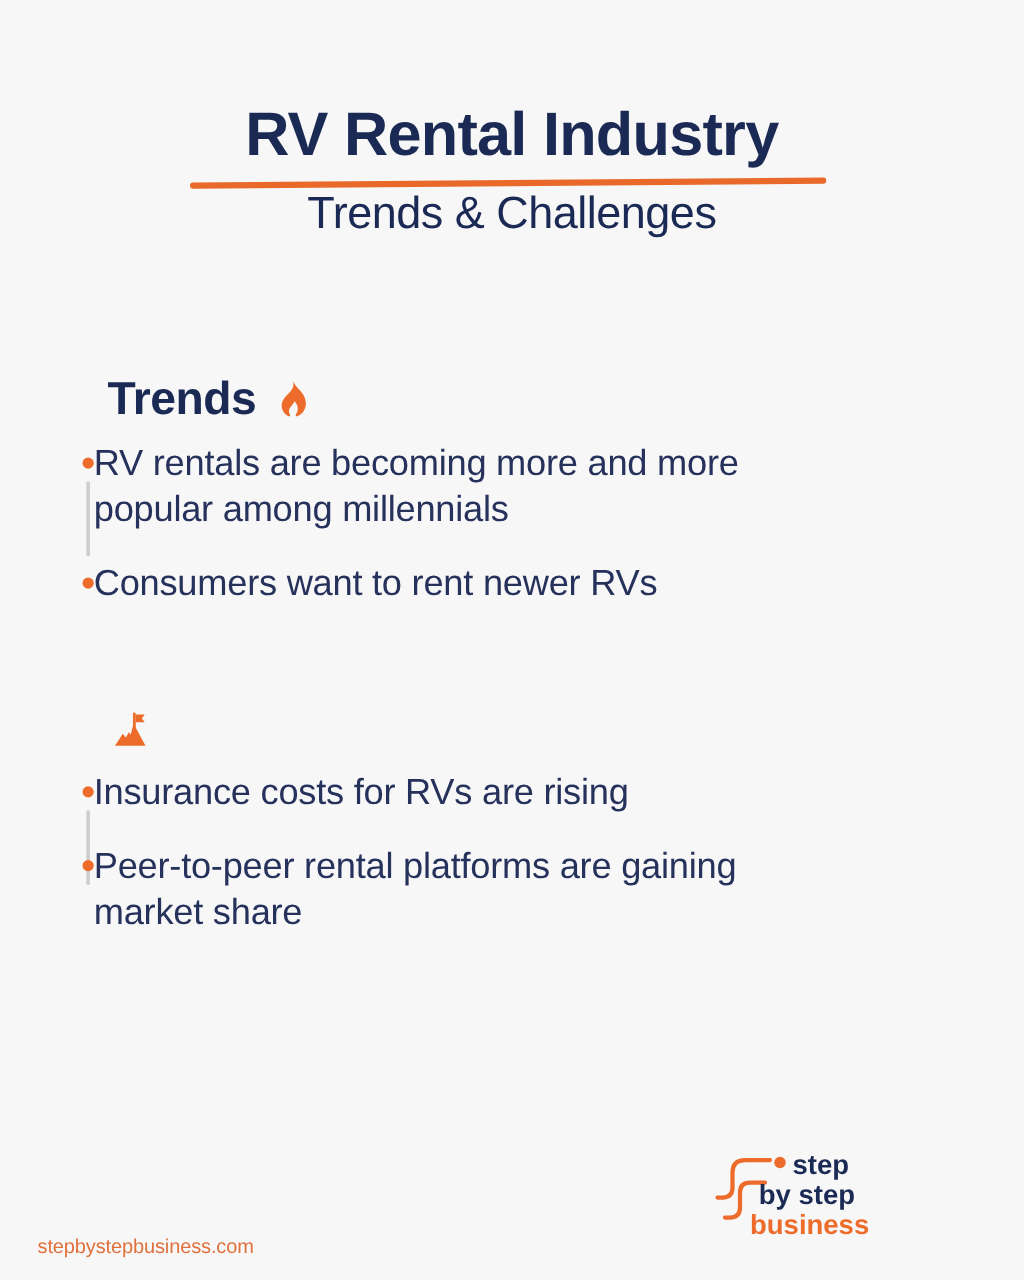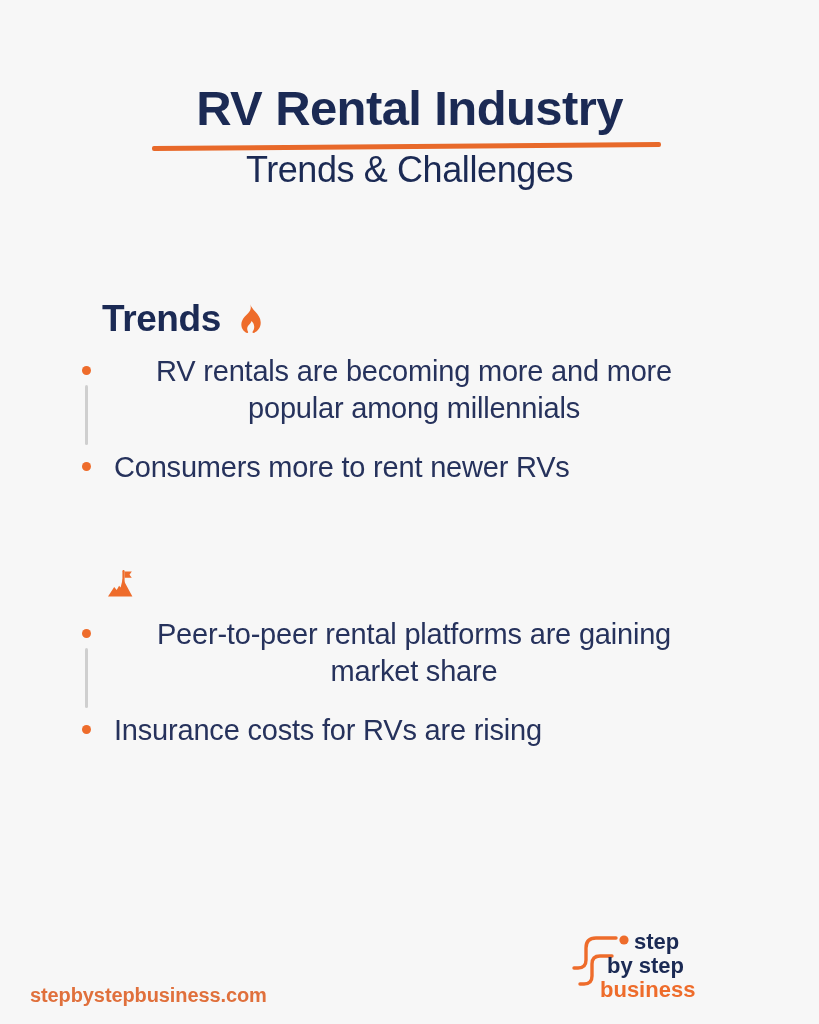--- a/index.html
+++ b/index.html
@@ -55,23 +55,22 @@
     font-weight: normal;
     color: #1b2a54;
     letter-spacing: -0.4px;
     line-height: 1.0;
     margin-top: 19px;
   }
 
   
   .section {
     position: absolute;
-    left: 76px;
+    left: 60px;
     width: 660px;
-    text-align: center;
   }
   .section-trends { top: 300px; }
   .section-challenges { top: 568px; }
 
   .section-head {
     display: flex;
     align-items: center;
     gap: 12px;
     margin-left: 26px;
   }
@@ -113,43 +112,42 @@
   .dot {
     flex: 0 0 auto;
     width: 9px;
     height: 9px;
     border-radius: 50%;
     background: #ee6c2b;
     margin-top: 13px;
     margin-left: 6px;
   }
   .bullet-text {
-    margin-left: 23px;
     font-size: 29px;
     line-height: 1.27;
     color: #26325c;
     letter-spacing: -0.2px;
     max-width: 600px;
   }
 
   
   .site-url {
     position: absolute;
     left: 30px;
     bottom: 17px;
-    font-size: 20px;
-    font-weight: bold;
+    font-size: 16px;
+    font-weight: normal;
     color: #e0703c;
     letter-spacing: -0.1px;
   }
 
   .logo {
     position: absolute;
     right: 24px;
-    bottom: 18px;
+    bottom: 28px;
     width: 130px;
     height: 78px;
   }
 </style>
 </head>
 <body>
 
 <div class="infographic">
 
   <div class="title-block">
@@ -168,44 +166,44 @@
       </span>
     </div>
     <div class="bullets">
       <div class="connector"></div>
       <div class="bullet">
         <span class="dot"></span>
         <span class="bullet-text">RV rentals are becoming more and more popular among millennials</span>
       </div>
       <div class="bullet">
         <span class="dot"></span>
-        <span class="bullet-text">Consumers more to rent newer RVs</span>
+        <span class="bullet-text">Consumers want to rent newer RVs</span>
       </div>
     </div>
   </div>
 
   <div class="section section-challenges">
     <div class="section-head">
       <span class="section-icon">
         <svg width="34" height="34" viewBox="0 0 34 34" xmlns="http://www.w3.org/2000/svg">
           <path d="M20.4 3.2c0-0.7 0.5-1.2 1.1-1.2 0.6 0 1.1 0.5 1.1 1.2v24h-2.2z" fill="#ee6c2b"></path>
           <path d="M22.6 3.6h7.2l-2.3 3.1 2.3 3.1h-7.2z" fill="#ee6c2b"></path>
           <path d="M20.8 10.8l9.6 17.8H6.0l6.2-9.6 2.5 3.0 2.4-4.3 1.5 1.9z" fill="#ee6c2b"></path>
         </svg>
       </span>
     </div>
     <div class="bullets">
       <div class="connector"></div>
       <div class="bullet">
         <span class="dot"></span>
+        <span class="bullet-text">Insurance costs for RVs are rising</span>
+      </div>
+      <div class="bullet">
+        <span class="dot"></span>
         <span class="bullet-text">Peer-to-peer rental platforms are gaining market share</span>
-      </div>
-      <div class="bullet">
-        <span class="dot"></span>
-        <span class="bullet-text">Insurance costs for RVs are rising</span>
       </div>
     </div>
   </div>
 
   <div class="site-url">stepbystepbusiness.com</div>
 
   <div class="logo">
     <svg width="130" height="78" viewBox="0 0 130 78" xmlns="http://www.w3.org/2000/svg">
 
       <path d="M46 10 H26 Q16 10 16 20 V32 Q16 40 8 40 H4" fill="none" stroke="#ee6c2b" stroke-width="3.4" stroke-linecap="round"></path>

